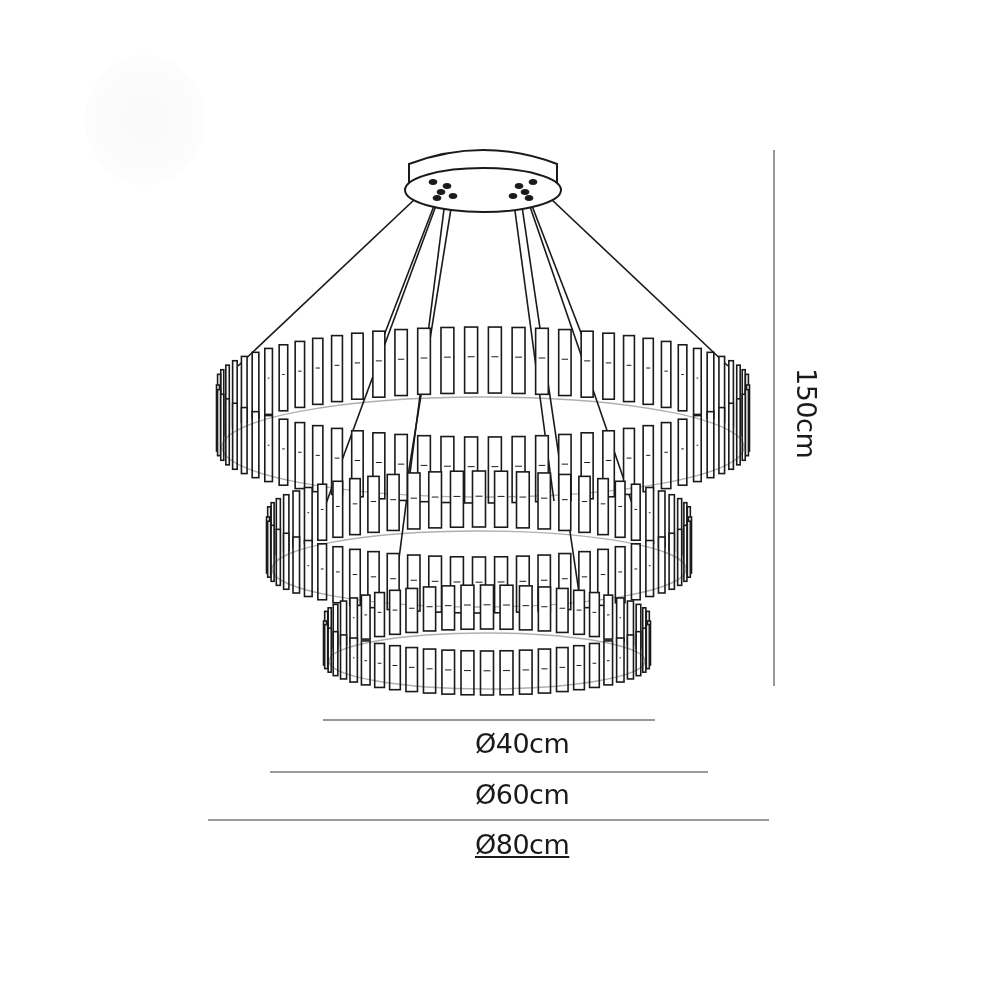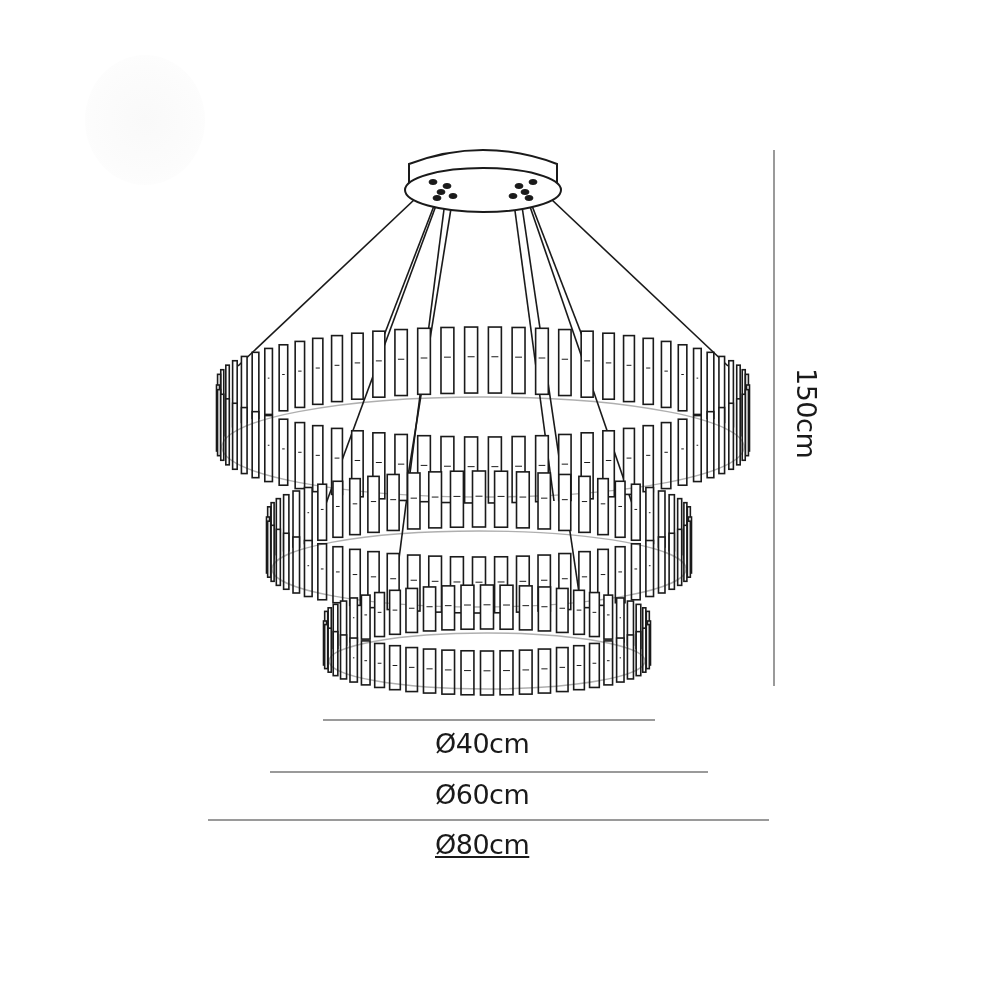--- a/index.html
+++ b/index.html
@@ -1,20 +1,20 @@
 <!DOCTYPE html>
 <html><head>
 <meta charset="utf-8">
 <style>
   html, body { margin: 0; padding: 0; background: #ffffff; }
   body { width: 1000px; height: 1000px; position: relative; overflow: hidden;
          font-family: "DejaVu Sans", sans-serif; }
   #drawing { position: absolute; left: 0; top: 0; width: 1000px; height: 1000px; }
   .dim-label { position: absolute; font-size: 27px; color: #1a1a1a; white-space: nowrap;
-               font-family: "DejaVu Sans", sans-serif; letter-spacing: -0.5px; }
+               font-family: "DejaVu Sans", sans-serif; letter-spacing: -0.5px; margin-left: 40px; }
   .dim-line { position: absolute; height: 2px; background: #9a9a9a; }
   .dim-vline { position: absolute; width: 2px; background: #9a9a9a; }
   .vlabel { position: absolute; font-size: 27px; color: #1a1a1a; transform-origin: left top;
             transform: rotate(90deg); white-space: nowrap; letter-spacing: -0.5px; }
   .watermark { position: absolute; left: 85px; top: 55px; width: 120px; height: 130px;
                border-radius: 50%; background: radial-gradient(circle, #f9f9f9 0%, #fcfcfc 60%, #ffffff 100%); }
 </style>
 </head>
 <body>
 

